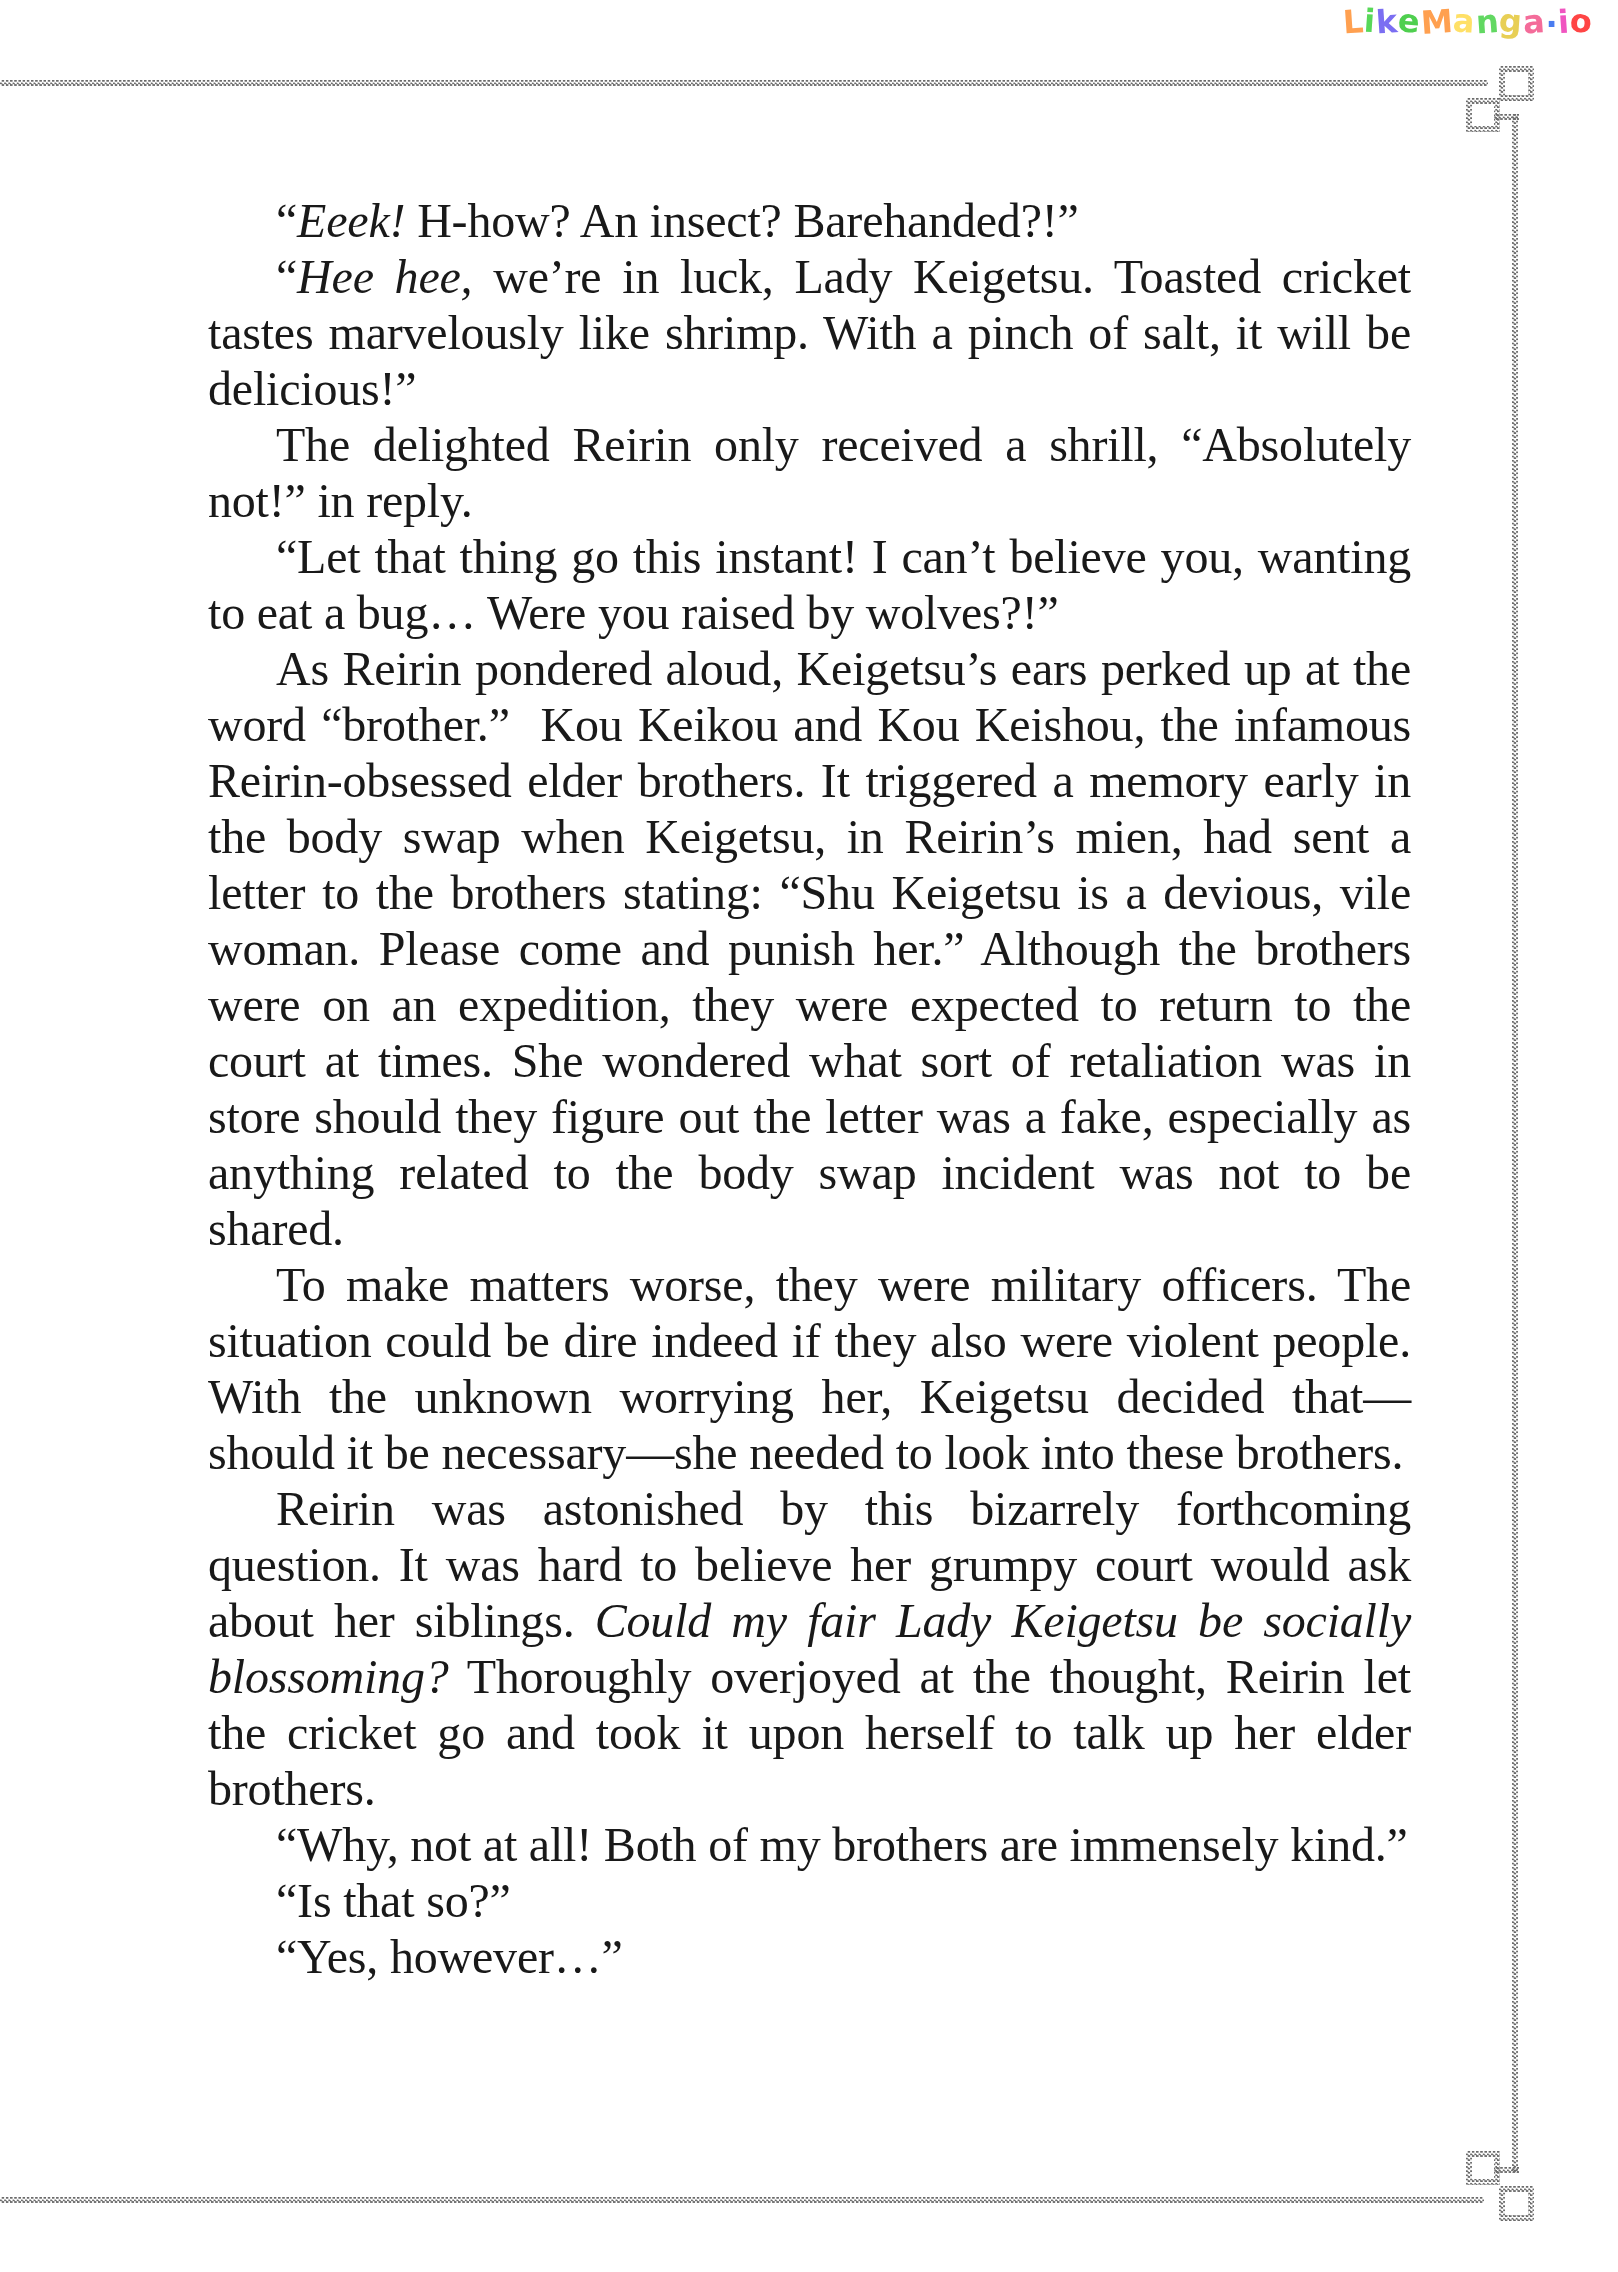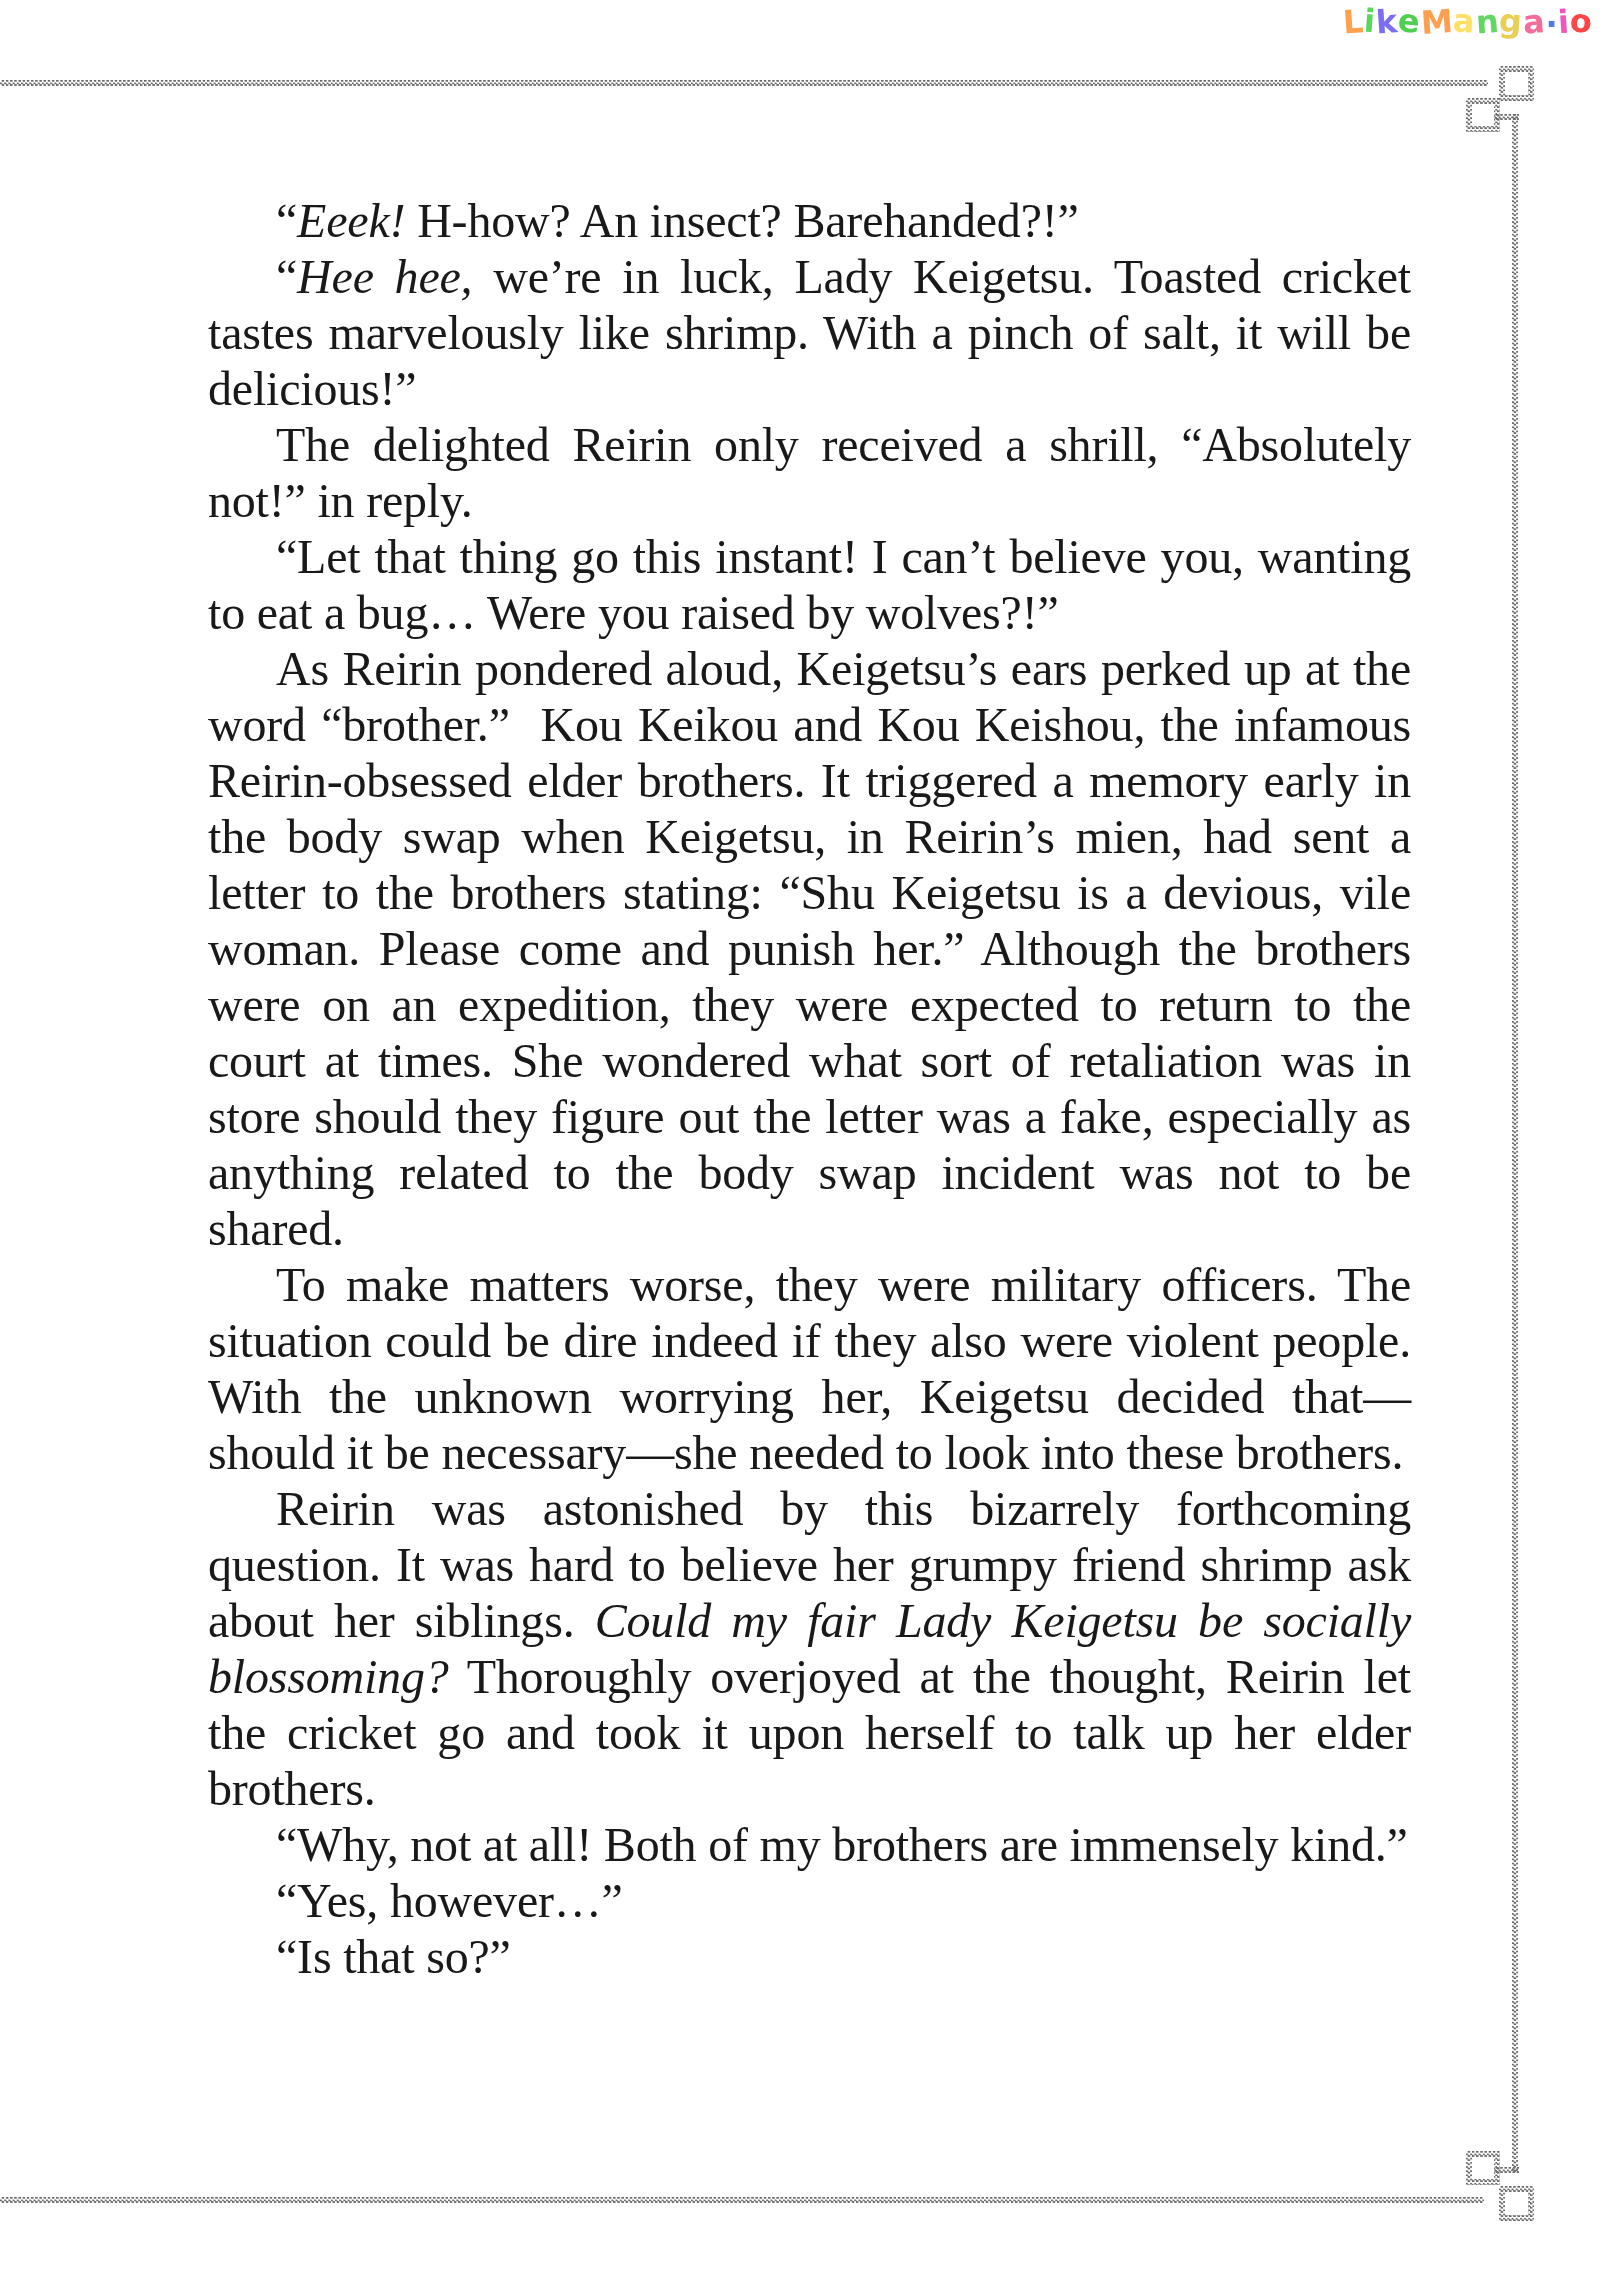--- a/index.html
+++ b/index.html
@@ -80,18 +80,18 @@
   <div class="orn-sq checker" style="left:1499px; top:2186px; width:35px; height:35px;"></div>
 </div>
 
 <main class="text-block" id="paragraphs">
     <p><span>“</span><em>Eeek!</em><span> H-how? An insect? Barehanded?!”</span></p>
     <p><span>“</span><em>Hee hee,</em><span> we’re in luck, Lady Keigetsu. Toasted cricket tastes marvelously like shrimp. With a pinch of salt, it will be delicious!”</span></p>
     <p><span>The delighted Reirin only received a shrill, “Absolutely not!” in reply.</span></p>
     <p><span>“Let that thing go this instant! I can’t believe you, wanting to eat a bug… Were you raised by wolves?!”</span></p>
     <p><span>As Reirin pondered aloud, Keigetsu’s ears perked up at the word “brother.”&nbsp; Kou Keikou and Kou Keishou, the infamous Reirin-obsessed elder brothers. It triggered a memory early in the body swap when Keigetsu, in Reirin’s mien, had sent a letter to the brothers stating: “Shu Keigetsu is a devious, vile woman. Please come and punish her.” Although the brothers were on an expedition, they were expected to return to the court at times. She wondered what sort of retaliation was in store should they figure out the letter was a fake, especially as anything related to the body swap incident was not to be shared.</span></p>
     <p><span>To make matters worse, they were military officers. The situation could be dire indeed if they also were violent people. With the unknown worrying her, Keigetsu decided that—should it be necessary—she needed to look into these brothers.</span></p>
-    <p><span>Reirin was astonished by this bizarrely forthcoming question. It was hard to believe her grumpy friend shrimp ask about her siblings. </span><em>Could my fair Lady Keigetsu be socially blossoming?</em><span> Thoroughly overjoyed at the thought, Reirin let the cricket go and took it upon herself to talk up her elder brothers.</span></p>
+    <p><span>Reirin was astonished by this bizarrely forthcoming question. It was hard to believe her grumpy court would ask about her siblings. </span><em>Could my fair Lady Keigetsu be socially blossoming?</em><span> Thoroughly overjoyed at the thought, Reirin let the cricket go and took it upon herself to talk up her elder brothers.</span></p>
     <p><span>“Why, not at all! Both of my brothers are immensely kind.”</span></p>
+    <p><span>“Is that so?”</span></p>
     <p><span>“Yes, however…”</span></p>
-    <p><span>“Is that so?”</span></p>
   </main>
 
 
 </body></html>

